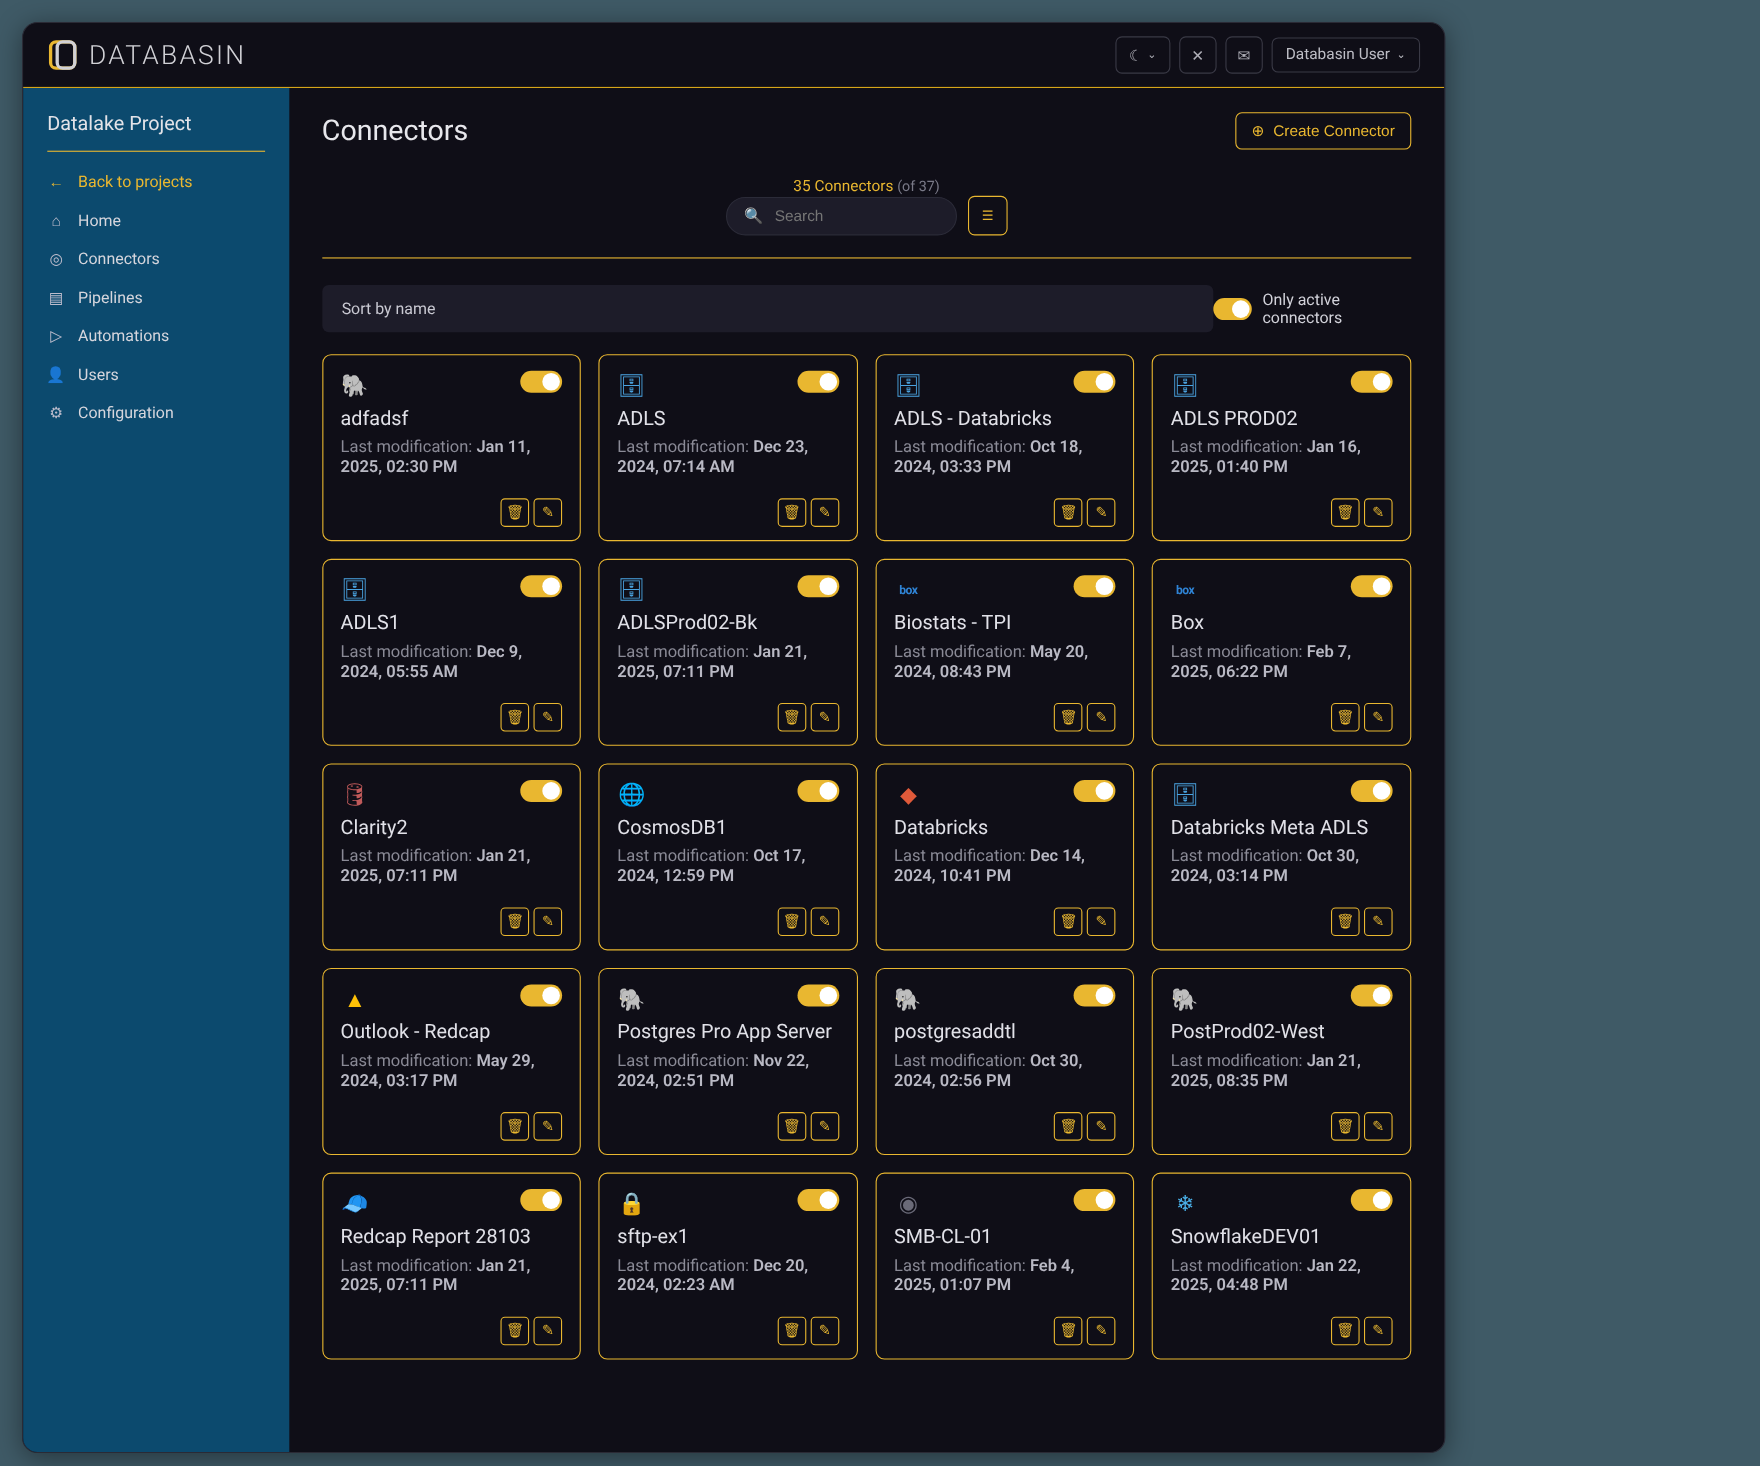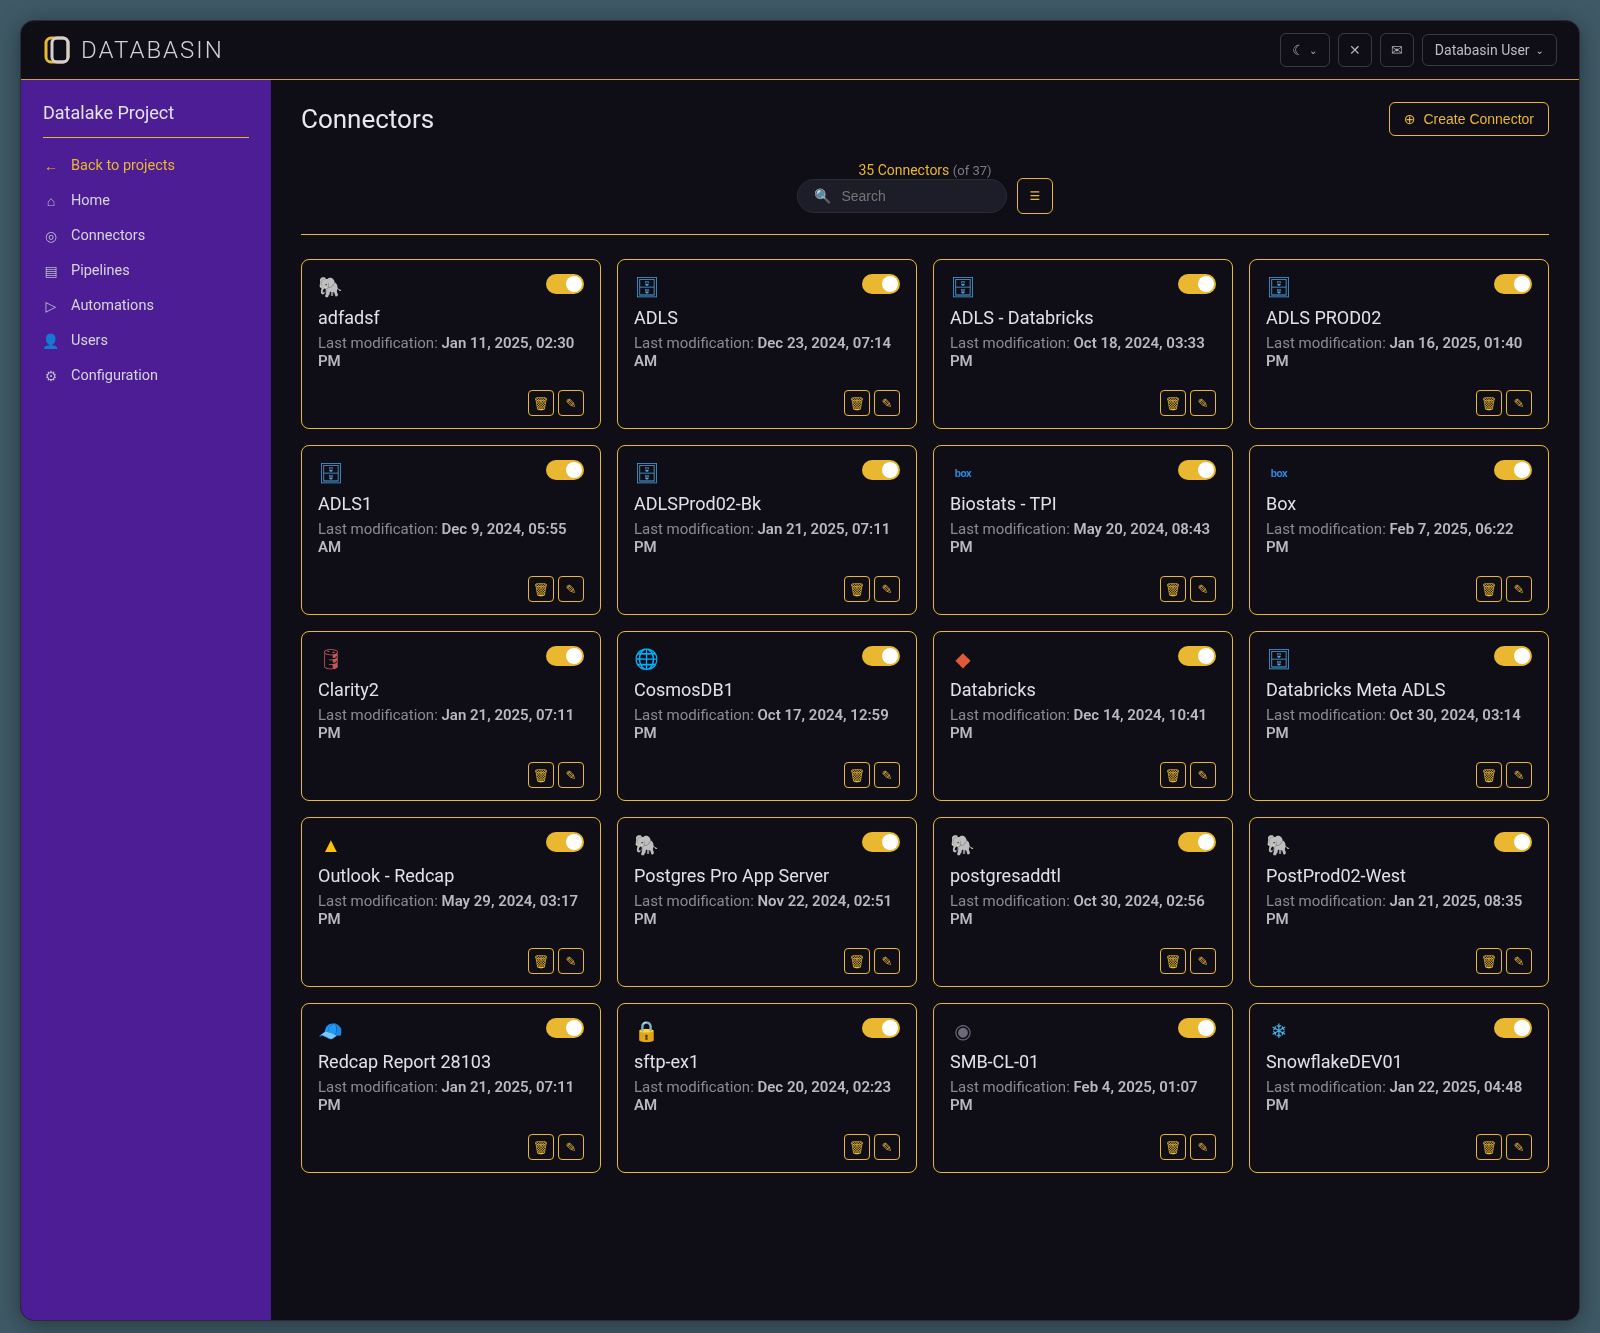--- a/index.html
+++ b/index.html
@@ -3,21 +3,21 @@
 <meta charset="utf-8">
 <style>
   * { box-sizing: border-box; margin: 0; padding: 0; }
   body {
     font-family: -apple-system, BlinkMacSystemFont, "Segoe UI", Roboto, sans-serif;
     background: #3f5a66;
     color: #d9d9dc;
     padding: 20px;
   }
   .app {
-    width: 1560px;
+    width: 1294px;
     background: #0f0e17;
     border-radius: 14px;
     overflow: hidden;
     border: 1px solid #2a2a35;
     box-shadow: 0 4px 24px rgba(0,0,0,0.4);
   }
   
   .topbar {
     display: flex;
     align-items: center;
@@ -60,21 +60,21 @@
     cursor: pointer;
     background: transparent;
   }
   
   .body {
     display: flex;
     min-height: 1240px;
   }
   .sidebar {
     width: 250px;
-    background: #4c1d95;
+    background: #0c4a6e;
     padding: 18px 0;
   }
   .sidebar-title {
     color: #e3e3e8;
     font-size: 18px;
     font-weight: 400;
     padding: 4px 22px 14px;
   }
   .sidebar-divider {
     border: none;
@@ -345,20 +345,29 @@
             <input placeholder="Search" style="">
           </div>
           <div class="filter-btn">
             <span>☰</span>
           </div>
         </div>
       </div>
 
       <hr class="yellow-hr">
 
+      <div class="sort-row">
+        <div class="sort-box">
+          <span>Sort by name</span>
+        </div>
+        <div class="toggle-row">
+          <div class="switch"></div>
+          <span>Only active connectors</span>
+        </div>
+      </div>
 
       <div class="grid" id="grid">
           <div class="card">
             <div class="card-top">
               <div class="conn-icon">
                 <span class="ico-pg">🐘</span>
               </div>
               <div class="switch"></div>
             </div>
             <div class="card-name">adfadsf</div>

